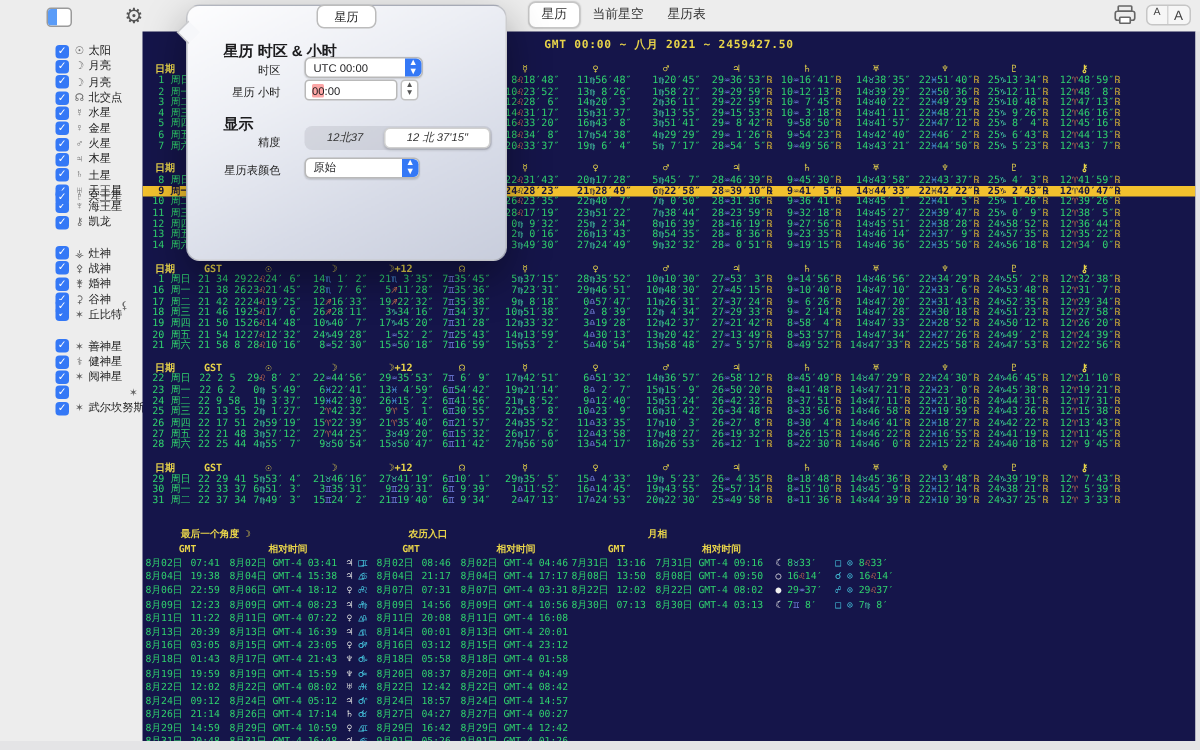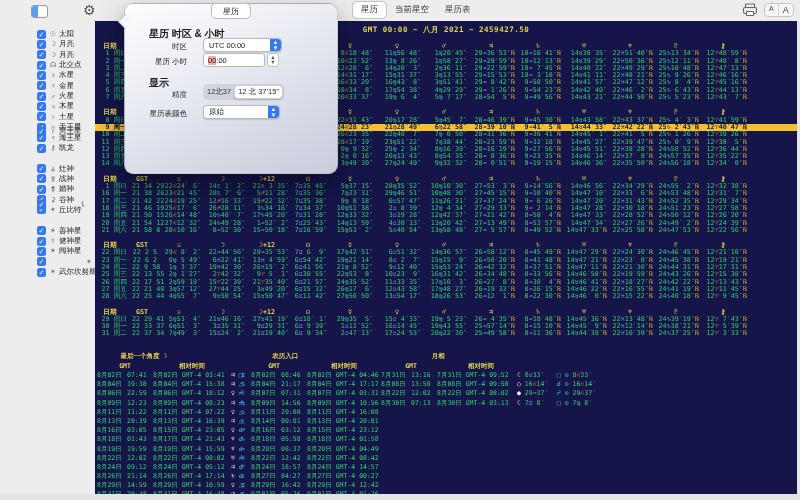--- a/index.html
+++ b/index.html
@@ -68,21 +68,21 @@
   .dd{border:1px solid #b9b9b9;background:#fff;border-radius:4px;height:12px;display:flex;
       align-items:center;padding-left:5px;min-width:58px;box-shadow:0 .5px 1px rgba(0,0,0,.12);}
   .dd .cap{margin-left:auto;width:11px;height:12px;background:#3478f6;border-radius:0 3.5px 3.5px 0;
       color:#fff;font-size:6px;line-height:6px;display:flex;flex-direction:column;align-items:center;justify-content:center;}
   .field{border:1px solid #b9b9b9;background:#fff;border-radius:3px;height:12px;display:flex;
       align-items:center;padding:0 4px;}
   .selblue{background:#fca5a5;border-radius:1px;}
   .stepper{margin-left:2px;width:10px;height:12px;border:1px solid #c2c2c2;border-radius:3px;background:#fff;
       font-size:5.5px;line-height:5px;text-align:center;color:#555;display:flex;flex-direction:column;justify-content:center;}
   .seg{display:flex;align-items:center;background:rgba(120,120,128,.16);border-radius:5px;height:14px;padding:1px;}
-  .seg .s{padding:1px 3px;border-radius:4px;white-space:nowrap;color:#333;}
+  .seg .s{padding:1px 14px;border-radius:4px;white-space:nowrap;color:#333;font-style:italic;}
   .seg .s.on{background:#fff;border:0.5px solid #d0d0d0;box-shadow:0 1px 2px rgba(0,0,0,.2);}
   .edge-b{position:absolute;left:0;top:494px;width:800px;height:6px;background:#e4e4e6;}
   .edge-r{position:absolute;left:797px;top:21px;width:3px;height:473px;background:#e4e4e6;}
 </style>
 </head>
 <body>
 
 <div class="toolbar">
   <div class="sb-toggle">
       <div class="half"></div>
@@ -888,21 +888,21 @@
         <div class="line"><span class="ib w10 sg">♒</span><span class="ib w30">8月20日</span><span class="ib w26">08:37</span><span class="ib w78">8月20日 GMT-4 04:49</span></div>
         <div class="line"><span class="ib w10 sg">♓</span><span class="ib w30">8月22日</span><span class="ib w26">12:42</span><span class="ib w78">8月22日 GMT-4 08:42</span></div>
         <div class="line"><span class="ib w10 sg">♈</span><span class="ib w30">8月24日</span><span class="ib w26">18:57</span><span class="ib w78">8月24日 GMT-4 14:57</span></div>
         <div class="line"><span class="ib w10 sg">♉</span><span class="ib w30">8月27日</span><span class="ib w26">04:27</span><span class="ib w78">8月27日 GMT-4 00:27</span></div>
         <div class="line"><span class="ib w10 sg">♊</span><span class="ib w30">8月29日</span><span class="ib w26">16:42</span><span class="ib w78">8月29日 GMT-4 12:42</span></div>
         <div class="line"><span class="ib w10 sg">♋</span><span class="ib w30">9月01日</span><span class="ib w26">05:26</span><span class="ib w78">9月01日 GMT-4 01:26</span></div>
       </div>
     <div class="blk" style="left:286px;width:260px;" id="blk-phases">
         <div class="title">             月相</div>
         <div class="heads"><span style="width:60px;text-align:center;">GMT</span><span style="width:80px;text-align:center;">相对时间</span></div>
-        <div class="line"><span class="ib w30">7月31日</span><span class="ib w26">13:16</span><span class="ib w80">7月31日 GMT-4 09:52</span><span class="ib wm">☾ </span><span class="ib" style="width:32px;">8<span class="zs earth">♉</span>33′</span><span class="ib ag">□ </span><span class="ib sun">⊙ </span><span class="ib" style="width:32px;">8<span class="zs fire">♌</span>33′</span></div>
+        <div class="line"><span class="ib w30">7月31日</span><span class="ib w26">13:16</span><span class="ib w80">7月31日 GMT-4 09:16</span><span class="ib wm">☾ </span><span class="ib" style="width:32px;">8<span class="zs earth">♉</span>33′</span><span class="ib ag">□ </span><span class="ib sun">⊙ </span><span class="ib" style="width:32px;">8<span class="zs fire">♌</span>33′</span></div>
         <div class="line"><span class="ib w30">8月08日</span><span class="ib w26">13:50</span><span class="ib w80">8月08日 GMT-4 09:50</span><span class="ib wm">○ </span><span class="ib" style="width:32px;">16<span class="zs fire">♌</span>14′</span><span class="ib ag">☌ </span><span class="ib sun">⊙ </span><span class="ib" style="width:32px;">16<span class="zs fire">♌</span>14′</span></div>
         <div class="line"><span class="ib w30">8月22日</span><span class="ib w26">12:02</span><span class="ib w80">8月22日 GMT-4 08:02</span><span class="ib wm">● </span><span class="ib" style="width:32px;">29<span class="zs air">♒</span>37′</span><span class="ib ag">☍ </span><span class="ib sun">⊙ </span><span class="ib" style="width:32px;">29<span class="zs fire">♌</span>37′</span></div>
         <div class="line"><span class="ib w30">8月30日</span><span class="ib w26">07:13</span><span class="ib w80">8月30日 GMT-4 03:13</span><span class="ib wm">☾ </span><span class="ib" style="width:32px;">7<span class="zs air">♊</span> 8′</span><span class="ib ag">□ </span><span class="ib sun">⊙ </span><span class="ib" style="width:32px;">7<span class="zs earth">♍</span> 8′</span></div>
       </div>
   </div>
 </div>
 <div class="edge-b"></div>
 <div class="edge-r"></div>
 
 <div class="panel">

